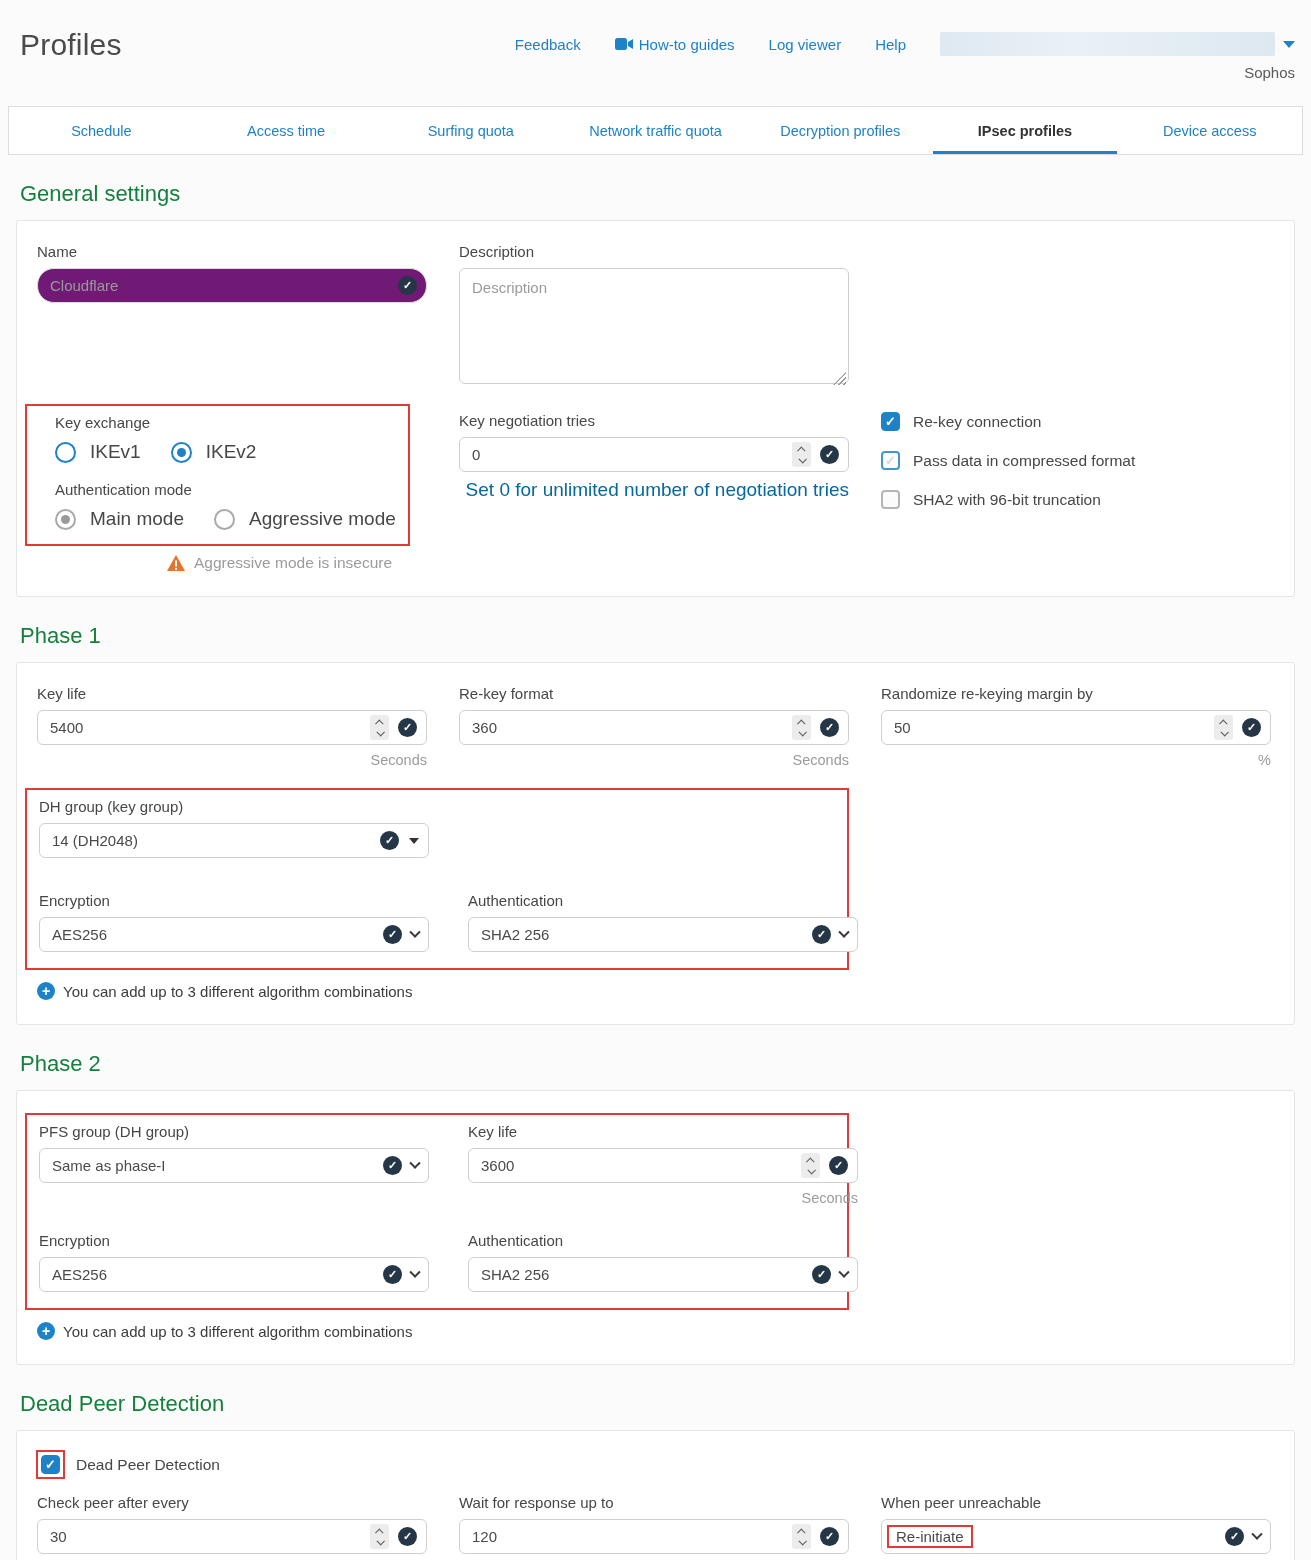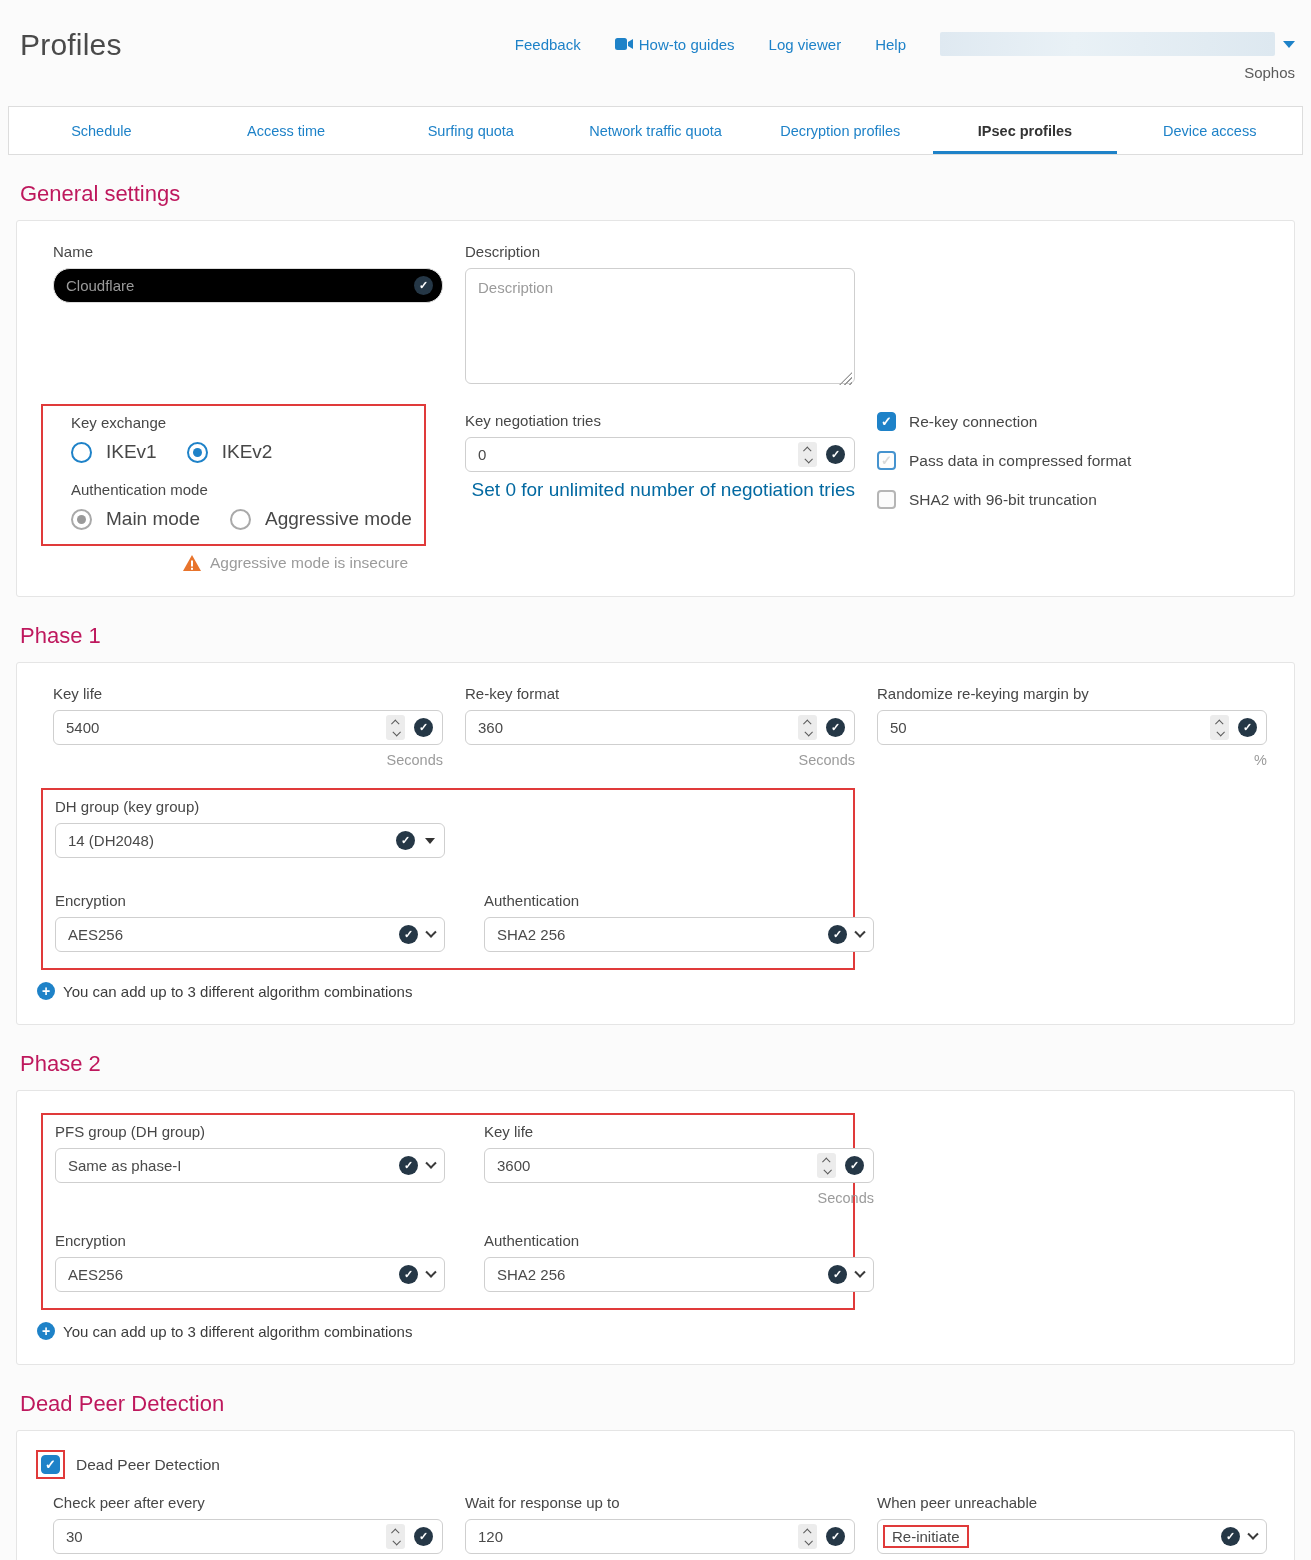--- a/index.html
+++ b/index.html
@@ -20,29 +20,29 @@
   .caret-dn { width: 0; height: 0; border-left: 6px solid transparent; border-right: 6px solid transparent; border-top: 7px solid #1e82c8; margin-left: 8px; }
   .brand { color: #5a5a5a; font-size: 15px; margin-top: 8px; }
   .vid-icon { display: inline-block; }
   
   .tabbar { margin: 6px 8px 0 8px; background: #fff; border: 1px solid #ddd; height: 49px; display: flex; }
   .tab { flex: 1; display: flex; align-items: center; justify-content: center; font-size: 14.5px; color: #1e82c8; cursor: pointer; position: relative; }
   .tab.active { color: #333; font-weight: 700; }
   .tab.active::after { content: ""; position: absolute; left: 0; right: 0; bottom: 0; height: 3px; background: #1e82c8; }
   
   .main { padding: 0 16px; }
-  .section-heading { font-size: 22px; font-weight: 400; color: #be185d; margin: 26px 0 13px 4px; }
+  .section-heading { font-size: 22px; font-weight: 400; color: #15803d; margin: 26px 0 13px 4px; }
   .card { background: #fff; border: 1px solid #e5e5e5; border-radius: 3px; padding: 22px 20px 24px 20px; }
-  .grid3 { display: grid; grid-template-columns: 390px 390px 390px; column-gap: 22px; align-items: start; margin-left: 16px; }
+  .grid3 { display: grid; grid-template-columns: 390px 390px 390px; column-gap: 32px; align-items: start; }
   .grid2 { display: grid; grid-template-columns: 390px 390px; column-gap: 39px; align-items: start; }
   .f-label { font-size: 15px; color: #474747; margin-bottom: 8px; display: block; }
   
   .field { display: flex; align-items: center; height: 35px; border: 1px solid #cfcfcf; border-radius: 6px; background: #fff; padding: 0 9px 0 12px; }
   .field input { flex: 1; min-width: 0; border: none; outline: none; background: transparent; font-family: "Liberation Sans", sans-serif; font-size: 15px; color: #4a4a4a; }
-  .field.disabled { background: #000000; border-color: #dcdcdc; border-radius: 17px; }
+  .field.disabled { background: #701a75; border-color: #dcdcdc; border-radius: 17px; }
   .field.disabled input { color: #9a9a9a; }
   .sel-text { flex: 1; font-size: 15px; color: #4a4a4a; }
   .stepper { width: 19px; height: 25px; background: #ececec; border-radius: 3px; display: flex; flex-direction: column; align-items: center; justify-content: center; gap: 4px; margin-right: 9px; cursor: pointer; }
   .chev { width: 6px; height: 6px; border-left: 1.6px solid #5a5a5a; border-top: 1.6px solid #5a5a5a; }
   .chev.up { transform: rotate(45deg) translateY(1px); }
   .chev.dn { transform: rotate(225deg) translateY(1px); }
   .check-ic { width: 19px; height: 19px; min-width: 19px; border-radius: 50%; background: #253746; color: #fff; font-size: 11px; font-weight: bold; display: flex; align-items: center; justify-content: center; }
   .sel-chev { width: 8px; height: 8px; border-left: 2px solid #3a3a3a; border-top: 2px solid #3a3a3a; transform: rotate(225deg) translate(2px,2px); margin-left: 9px; }
   .sel-caret { width: 0; height: 0; border-left: 5px solid transparent; border-right: 5px solid transparent; border-top: 6px solid #333; margin-left: 10px; }
   .unit { text-align: right; color: #9b9b9b; font-size: 14.5px; margin-top: 7px; }

